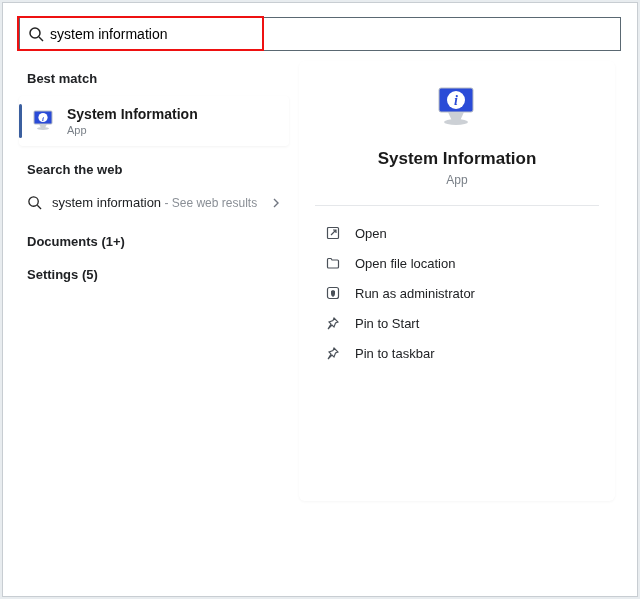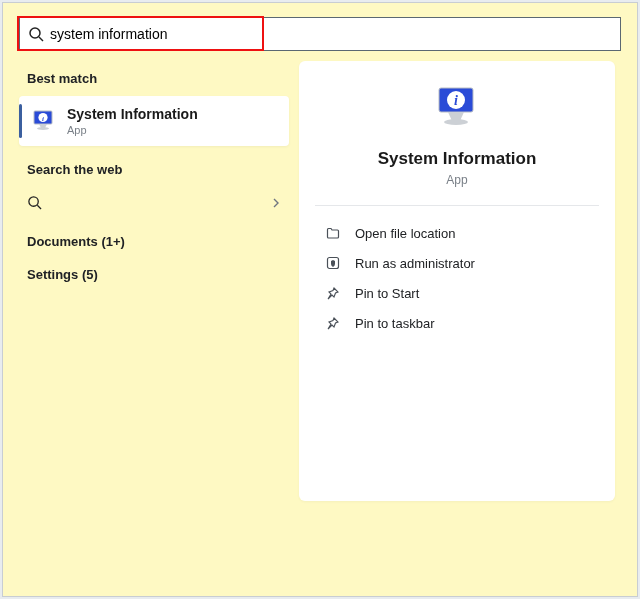--- a/index.html
+++ b/index.html
@@ -6,21 +6,21 @@
     body {
       font-family: 'Segoe UI', Tahoma, sans-serif;
       background: #e8ecef;
       width: 640px;
       height: 599px;
       overflow: hidden;
       font-size: 13px;
       color: #1a1a1a;
     }
     .window {
-      background: #fef9c3;
+      background: #ffffff;
       border: 1px solid #c8cdd2;
       width: 636px;
       height: 595px;
       margin: 2px;
       position: relative;
     }
     .search-bar-wrap {
       padding: 14px 16px 0 16px;
     }
     .search-bar {
@@ -188,20 +188,23 @@
       </div>
 
       <div class="sect-head">Search the web</div>
 
       <div class="web-row">
         <span>
           <svg width="15" height="15" viewBox="0 0 16 16">
               <circle cx="7" cy="7" r="5" fill="none" stroke="#222" stroke-width="1.4"></circle>
               <line x1="11" y1="11" x2="15" y2="15" stroke="#222" stroke-width="1.4"></line>
             </svg>
+        </span>
+        <span>
+          <span class="q">system information</span><span class="hint"> - See web results</span>
         </span>
         <span class="chev">
           <svg width="10" height="10" viewBox="0 0 10 10">
               <path d="M3 1 L7 5 L3 9" fill="none" stroke="#707580" stroke-width="1.4"></path>
             </svg>
         </span>
       </div>
 
       <div class="cat-line">Documents (1+)</div>
       <div class="cat-line">Settings (5)</div>
@@ -218,20 +221,29 @@
         </svg>
       </span>
       <div class="panel-title">System Information</div>
       <div class="panel-sub">App</div>
       <div class="panel-sep"></div>
 
       <div class="actions">
         <div class="action">
           <span class="aicon">
             <svg width="14" height="14" viewBox="0 0 14 14">
+                <rect x="1.5" y="1.5" width="11" height="11" rx="1" fill="none" stroke="#4a5058" stroke-width="1.2"></rect>
+                <path d="M5 9 L10 4 M7 4 H10 V7" fill="none" stroke="#4a5058" stroke-width="1.2"></path>
+              </svg>
+          </span>
+          <span>Open</span>
+        </div>
+        <div class="action">
+          <span class="aicon">
+            <svg width="14" height="14" viewBox="0 0 14 14">
                 <path d="M1.5 4 L1.5 11 Q1.5 12 2.5 12 L11.5 12 Q12.5 12 12.5 11 L12.5 5 Q12.5 4 11.5 4 L6 4 L5 2.5 L2.5 2.5 Q1.5 2.5 1.5 4 Z" fill="none" stroke="#4a5058" stroke-width="1.2"></path>
               </svg>
           </span>
           <span>Open file location</span>
         </div>
         <div class="action">
           <span class="aicon">
             <svg width="14" height="14" viewBox="0 0 14 14">
                 <rect x="1.5" y="1.5" width="11" height="11" rx="2" fill="none" stroke="#4a5058" stroke-width="1.2"></rect>
                 <path d="M7 4 L9 5 L9 8 Q9 10 7 11 Q5 10 5 8 L5 5 Z" fill="#4a5058"></path>

